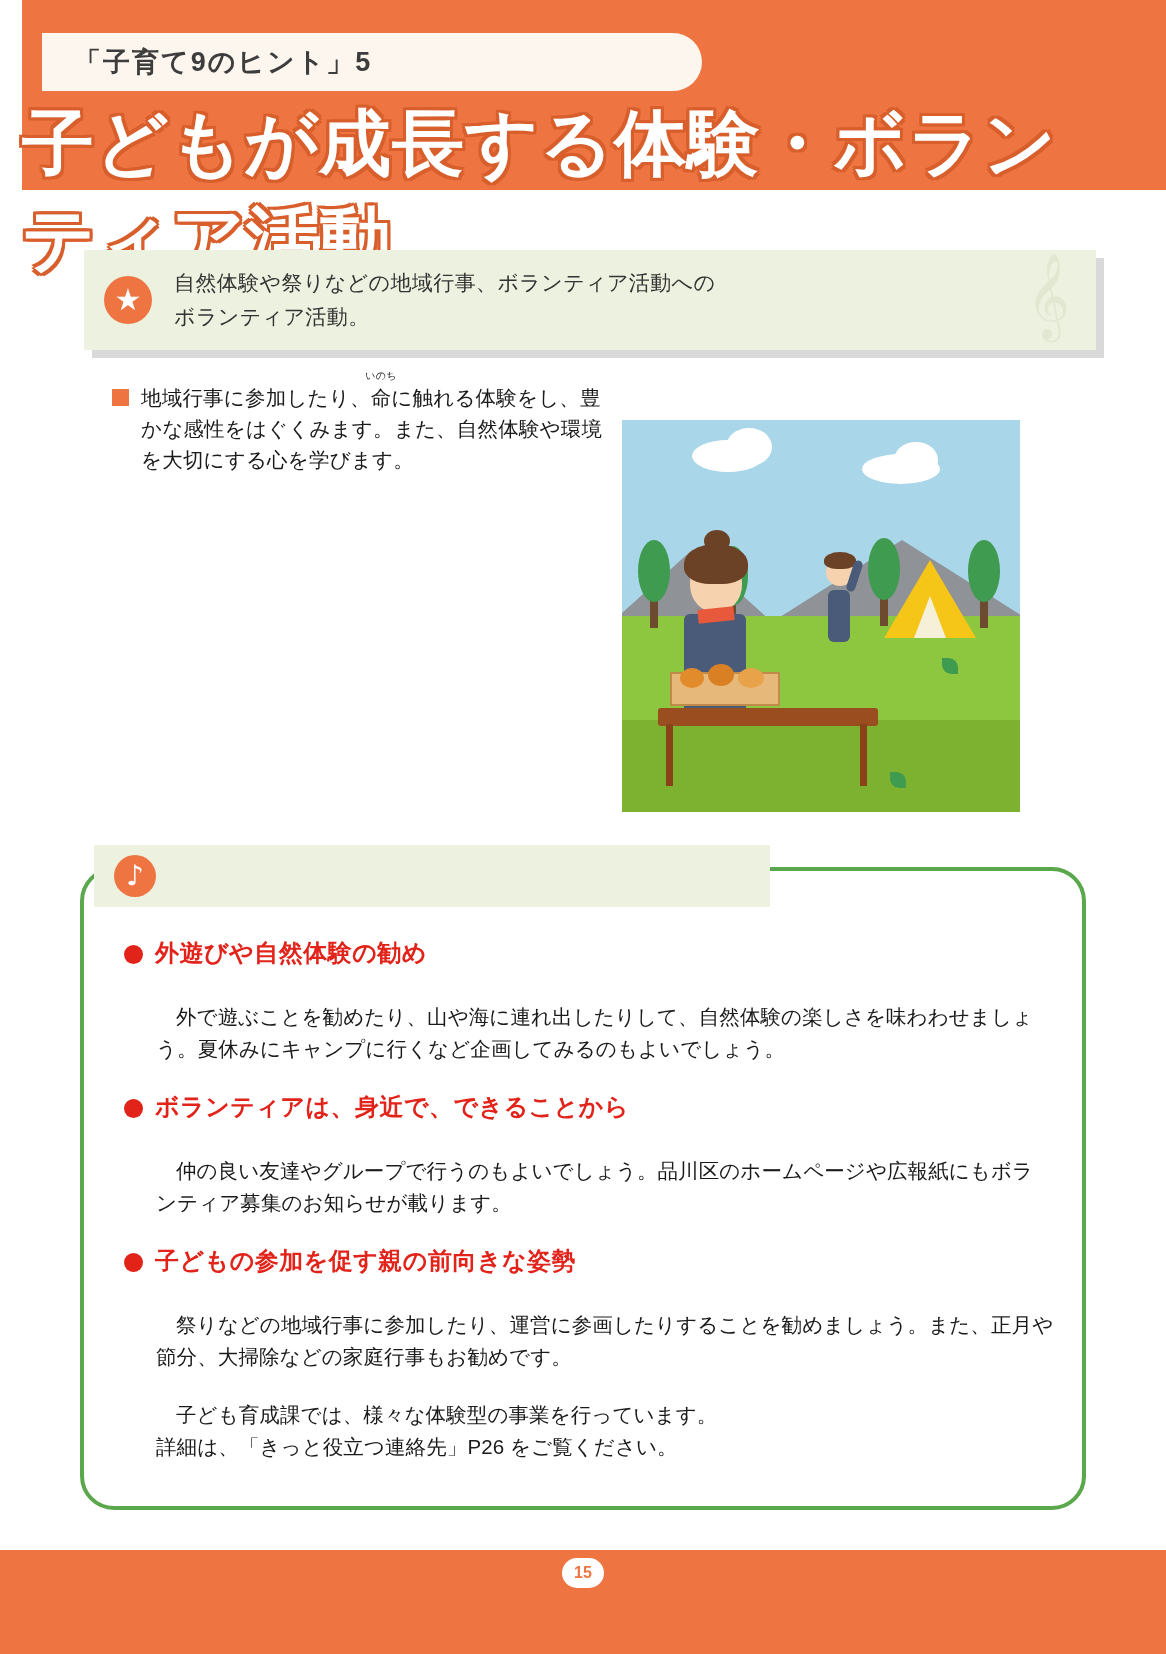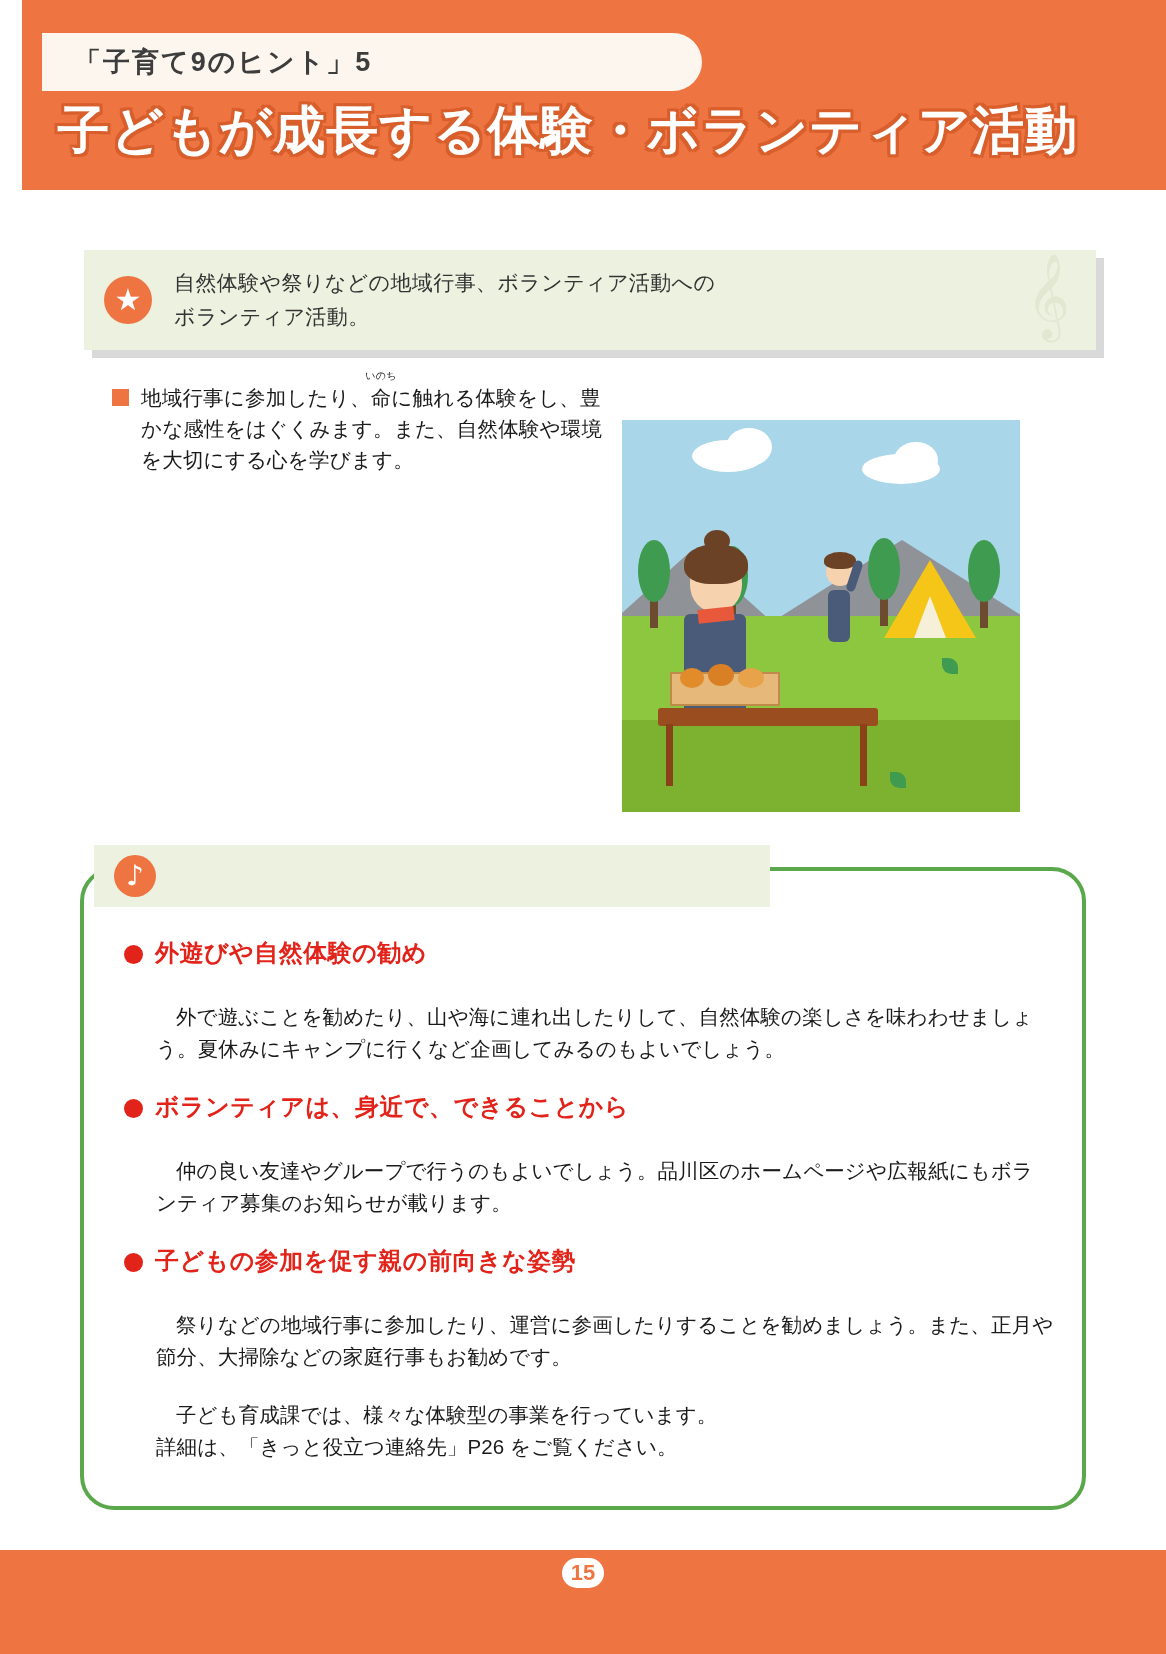--- a/index.html
+++ b/index.html
@@ -21,22 +21,22 @@
     position: absolute; left: 20px; top: 33px; width: 660px; height: 58px;
     background: #fdf6ee; border-radius: 0 29px 29px 0;
     display: flex; align-items: center;
   }
   .ribbon-text {
     margin-left: 32px;
     font-size: 27px; font-weight: bold; color: #3d3d3d; letter-spacing: 2px;
   }
   .header-title {
     position: absolute; left: 0; top: 96px; width: 1056px;
-    text-align: right;
-    font-size: 52px; font-weight: bold; color: #ffffff;
+    text-align: left;
+    font-size: 72px; font-weight: bold; color: #ffffff;
     letter-spacing: 1px;
     text-shadow:
       -3px -3px 0 #d85f2c, 3px -3px 0 #d85f2c,
       -3px  3px 0 #d85f2c, 3px  3px 0 #d85f2c,
       0 3px 0 #d85f2c, 3px 0 0 #d85f2c, -3px 0 0 #d85f2c, 0 -3px 0 #d85f2c;
   }
 
   
   .lead-shadow {
     position: absolute; left: 92px; top: 258px; width: 1012px; height: 100px;
@@ -156,21 +156,21 @@
   .indent { display: block; text-indent: 20px; margin-top: 32px; }
 
   
   .footer {
     position: absolute; left: 0; top: 1550px; width: 1166px; height: 104px;
     background: #ee7542;
   }
   .page-num {
     position: absolute; left: 50%; top: 1558px; transform: translateX(-50%);
     width: 42px; height: 30px; border-radius: 15px; background: #ffffff;
-    color: #ee7542; font-size: 22px; font-weight: bold;
+    color: #ee7542; font-size: 16px; font-weight: bold;
     display: flex; align-items: center; justify-content: center;
   }
 </style>
 </head>
 <body>
 
 <div class="page">
 
   <div class="header">
     <div class="ribbon">

